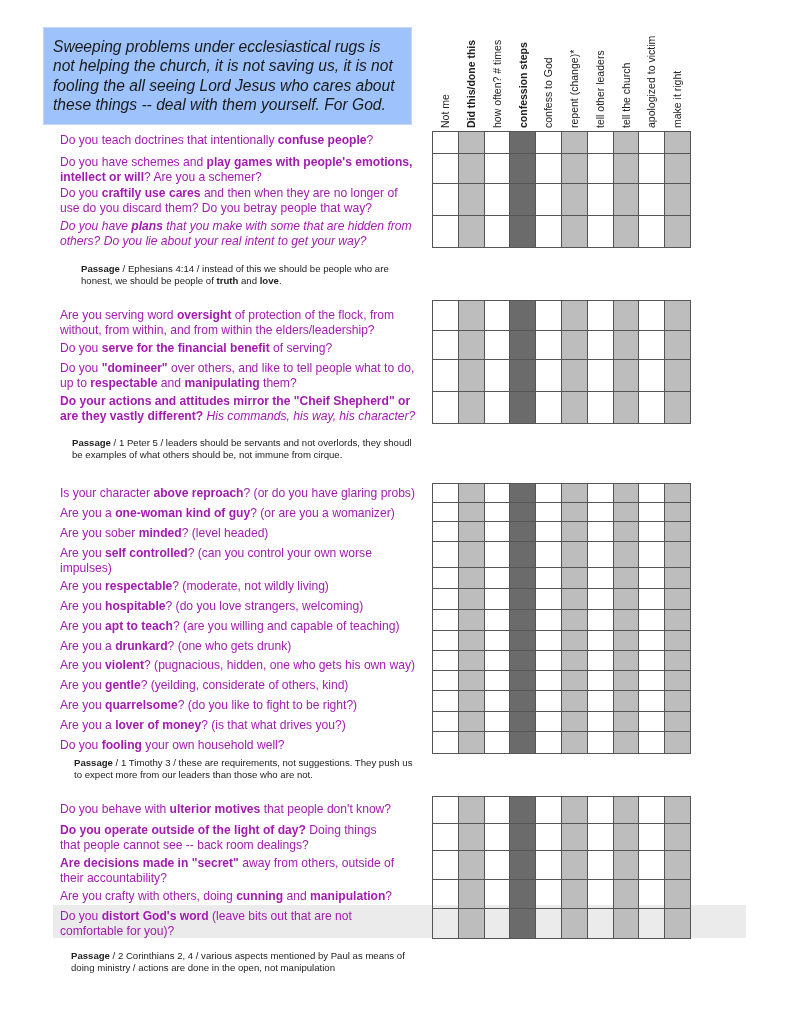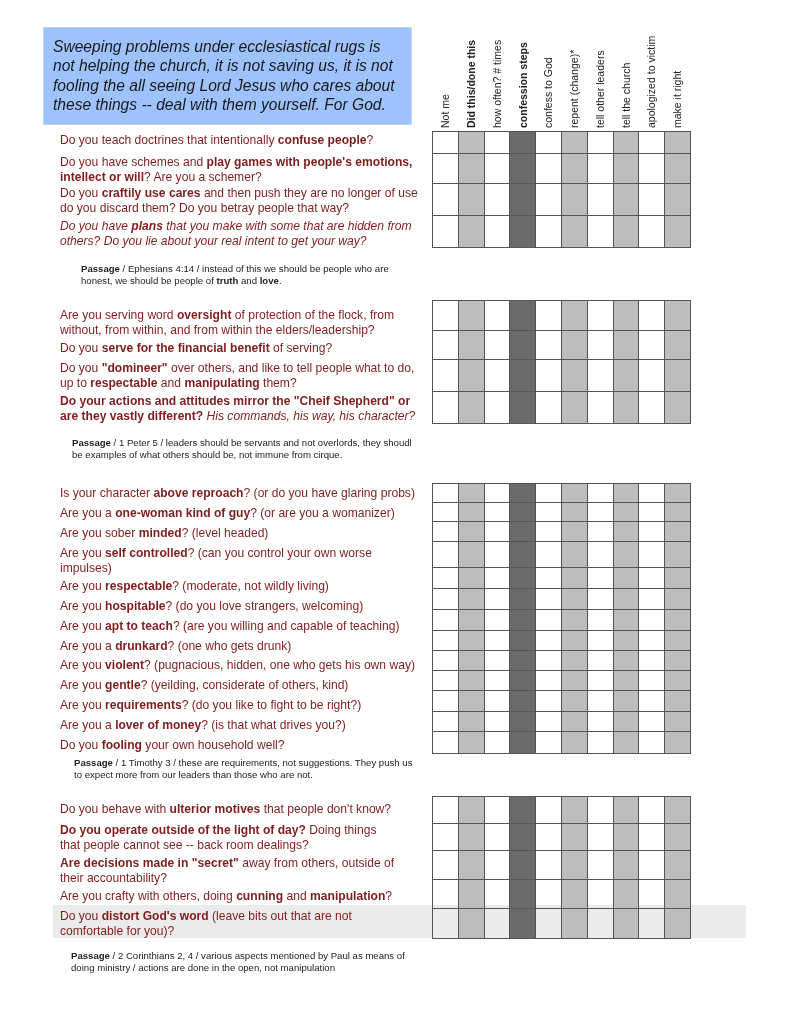--- a/index.html
+++ b/index.html
@@ -5,21 +5,21 @@
   html, body { margin: 0; padding: 0; background: #ffffff; }
   body { width: 791px; height: 1023px; position: relative; overflow: hidden;
          font-family: "Liberation Sans", sans-serif; color: #111; }
   .banner { position: absolute; left: 43px; top: 27px; width: 369px; height: 98px;
             background: #9ec2fc; border: 1px solid #c7d6f2; box-sizing: border-box;
             padding: 9px 8px 0 9px; font-style: italic; font-size: 15.6px; line-height: 19.4px; color: #1a1a1a; }
   .colhdr { position: absolute; top: 30px; height: 100px; width: 26px; }
   .colhdr span { position: absolute; left: 50%; bottom: 2px; transform-origin: left bottom;
                  transform: rotate(-90deg) translateY(50%); white-space: nowrap; font-size: 10.5px; color: #222; }
   .colhdr span.b { font-weight: bold; }
-  .q { position: absolute; left: 60px; width: 360px; font-size: 12.1px; line-height: 14.6px; color: #7f1d1d; }
+  .q { position: absolute; left: 60px; width: 360px; font-size: 12.1px; line-height: 14.6px; color: #a21caf; }
   .q b { font-weight: bold; }
   .q.it { font-style: italic; }
   .q i { font-style: italic; }
   .passage { position: absolute; font-size: 9.6px; line-height: 12.2px; color: #222; }
   .highlight { position: absolute; left: 53px; top: 905px; width: 693px; height: 33px; background: #ebebeb; }
   .grid { position: absolute; left: 432px; width: 258px; border-collapse: collapse; table-layout: fixed; }
   .grid td { border: 1px solid #555; padding: 0; width: 25.8px; box-sizing: border-box; }
   .grid td.c1, .grid td.c5, .grid td.c7, .grid td.c9 { background: #bdbdbd; }
   .grid td.c3 { background: #6b6b6b; }
   .grid tr.hl td.c0, .grid tr.hl td.c2, .grid tr.hl td.c4, .grid tr.hl td.c6, .grid tr.hl td.c8 { background: #ebebeb; }
@@ -62,21 +62,21 @@
   <div class="colhdr" style="left:664px">
       <span>make it right</span>
     </div>
 </div>
 
 <div class="highlight"></div>
 
 <div>
   <div class="q" style="top:133px"><span>Do you teach doctrines that intentionally </span><b>confuse people</b><span>?</span></div>
   <div class="q" style="top:155px"><span>Do you have schemes and </span><b>play games with people's emotions, intellect or will</b><span>?  Are you a schemer?</span></div>
-  <div class="q" style="top:186px"><span>Do you </span><b>craftily use cares</b><span> and then push they are no longer of use do you discard them?  Do you betray people that way?</span></div>
+  <div class="q" style="top:186px"><span>Do you </span><b>craftily use cares</b><span> and then when they are no longer of use do you discard them?  Do you betray people that way?</span></div>
   <div class="q it" style="top:219px"><span>Do you have </span><b>plans</b><span> that you make with some that are hidden from others?  Do you lie about your real intent to get your way?</span></div>
   <div class="passage" style="left:81px;top:263px;width:330px"><b>Passage</b><span> / Ephesians 4:14 / instead of this we should be people who are honest, we should be people of </span><b>truth</b><span> and </span><b>love</b><span>.</span></div>
 
   <table class="grid" style="top:131px">
     <tbody>
         <tr style="height:22px">
           <td class="c0"></td>
           <td class="c1"></td>
           <td class="c2"></td>
           <td class="c3"></td>
@@ -192,21 +192,21 @@
   <div class="q" style="top:486px"><span>Is your character </span><b>above reproach</b><span>?  (or do you have glaring probs)</span></div>
   <div class="q" style="top:506px"><span>Are you a </span><b>one-woman kind of guy</b><span>? (or are you a womanizer)</span></div>
   <div class="q" style="top:526px"><span>Are you sober </span><b>minded</b><span>? (level headed)</span></div>
   <div class="q" style="top:546px;width:320px"><span>Are you </span><b>self controlled</b><span>? (can you control your own worse impulses)</span></div>
   <div class="q" style="top:579px"><span>Are you </span><b>respectable</b><span>? (moderate, not wildly living)</span></div>
   <div class="q" style="top:599px"><span>Are you </span><b>hospitable</b><span>? (do you love strangers, welcoming)</span></div>
   <div class="q" style="top:619px"><span>Are you </span><b>apt to teach</b><span>? (are you willing and capable of teaching)</span></div>
   <div class="q" style="top:639px"><span>Are you a </span><b>drunkard</b><span>? (one who gets drunk)</span></div>
   <div class="q" style="top:658px"><span>Are you </span><b>violent</b><span>? (pugnacious, hidden, one who gets his own way)</span></div>
   <div class="q" style="top:678px"><span>Are you </span><b>gentle</b><span>? (yeilding, considerate of others, kind)</span></div>
-  <div class="q" style="top:698px"><span>Are you </span><b>requirements</b><span>? (do you like to fight to be right?)</span></div>
+  <div class="q" style="top:698px"><span>Are you </span><b>quarrelsome</b><span>? (do you like to fight to be right?)</span></div>
   <div class="q" style="top:718px"><span>Are you a </span><b>lover of money</b><span>? (is that what drives you?)</span></div>
   <div class="q" style="top:738px"><span>Do you </span><b>fooling</b><span> your own household well?</span></div>
   <div class="passage" style="left:74px;top:757px;width:340px"><b>Passage</b><span> / 1 Timothy 3 / these are requirements, not suggestions.  They push us to expect more from our leaders than those who are not.</span></div>
 
   <table class="grid" style="top:483px">
     <tbody>
         <tr style="height:19px">
           <td class="c0"></td>
           <td class="c1"></td>
           <td class="c2"></td>

